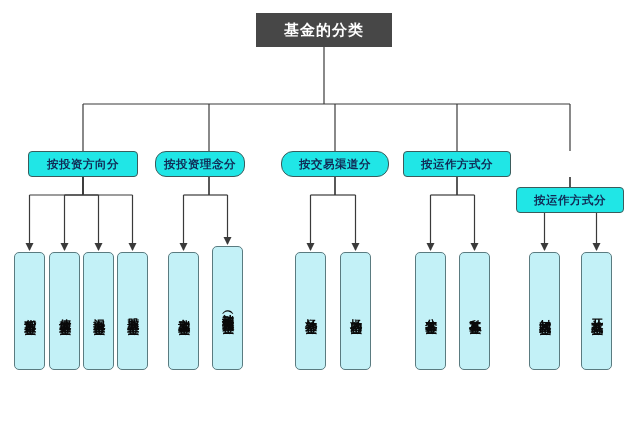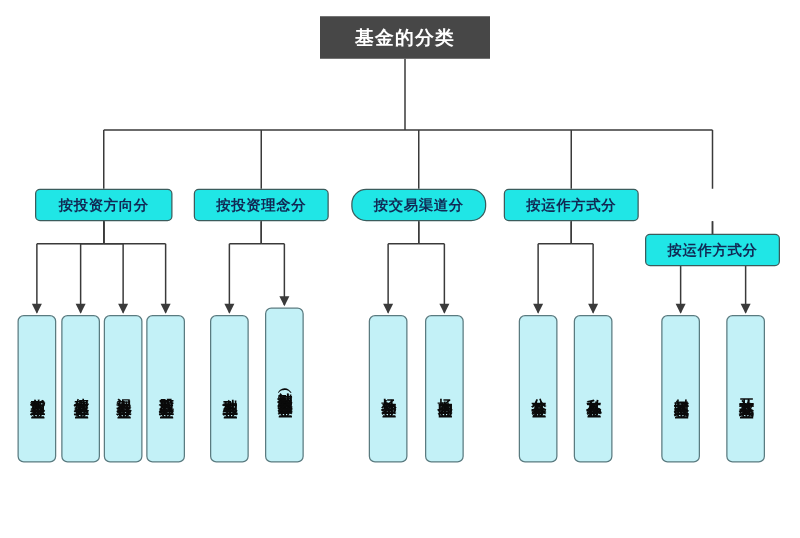--- a/index.html
+++ b/index.html
@@ -163,21 +163,21 @@
       <line x1="596.5" y1="195" x2="596.5" y2="250" stroke="#3a3a3a" stroke-width="1.2"></line>
       <polygon points="592.5,243 600.5,243 596.5,251" fill="#3a3a3a"></polygon>
     </svg>
 
   <div class="root-box">基金的分类</div>
 
   <div id="category-layer">
       <div class="cat-box" style="left: 28px; width: 110px;">
         <span>按投资方向分</span>
       </div>
-      <div class="cat-box" style="left: 155px; width: 108px;">
+      <div class="cat-box" style="left: 155px; width: 90px; border-radius: 11px;">
         <span>按投资理念分</span>
       </div>
       <div class="cat-box" style="left: 281px; width: 108px; border-radius: 12px;">
         <span>按交易渠道分</span>
       </div>
       <div class="cat-box" style="left: 403px; width: 108px;">
         <span>按运作方式分</span>
       </div>
       <div class="cat-box" style="left: 516px; width: 108px; margin-top: 36px;">
         <span>按运作方式分</span>

